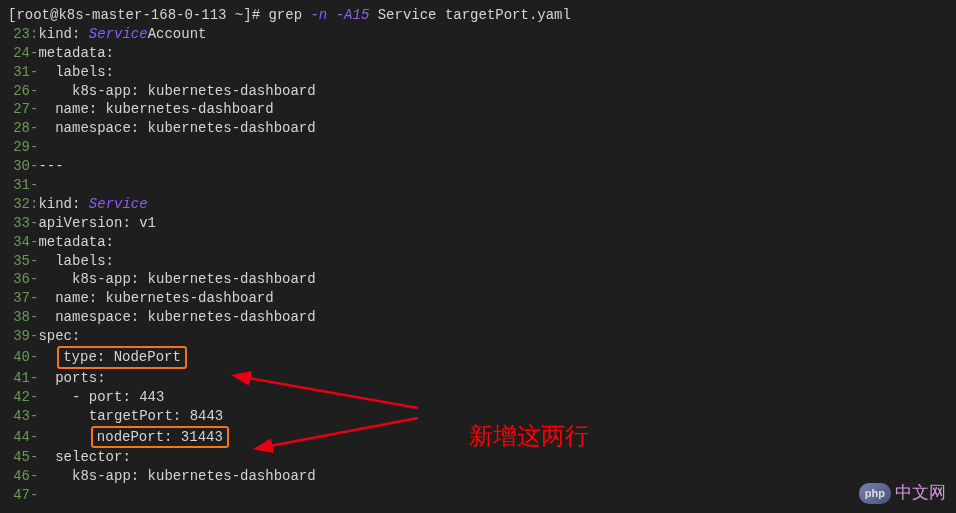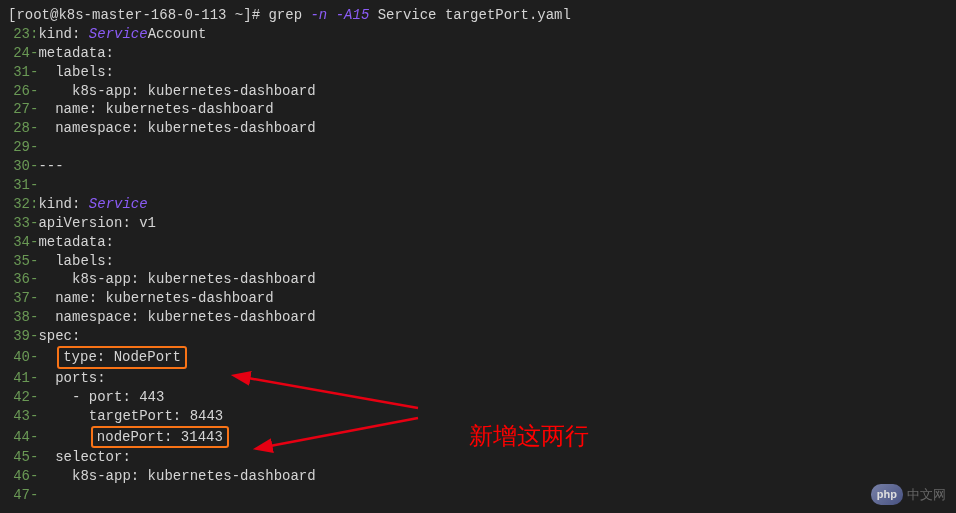--- a/index.html
+++ b/index.html
@@ -63,22 +63,22 @@
     }
     .watermark-logo {
       background: linear-gradient(135deg, #8892bf 0%, #4f5b93 100%);
       color: #fff;
       font-size: 11px;
       font-weight: bold;
       padding: 3px 6px;
       border-radius: 10px;
     }
     .watermark-text {
-      color: #737373;
-      font-size: 13px;
+      color: #f0abfc;
+      font-size: 17px;
     }
     svg.arrows {
       position: absolute;
       left: 0;
       top: 0;
       pointer-events: none;
     }
   </style>
 </head>
 <body>

